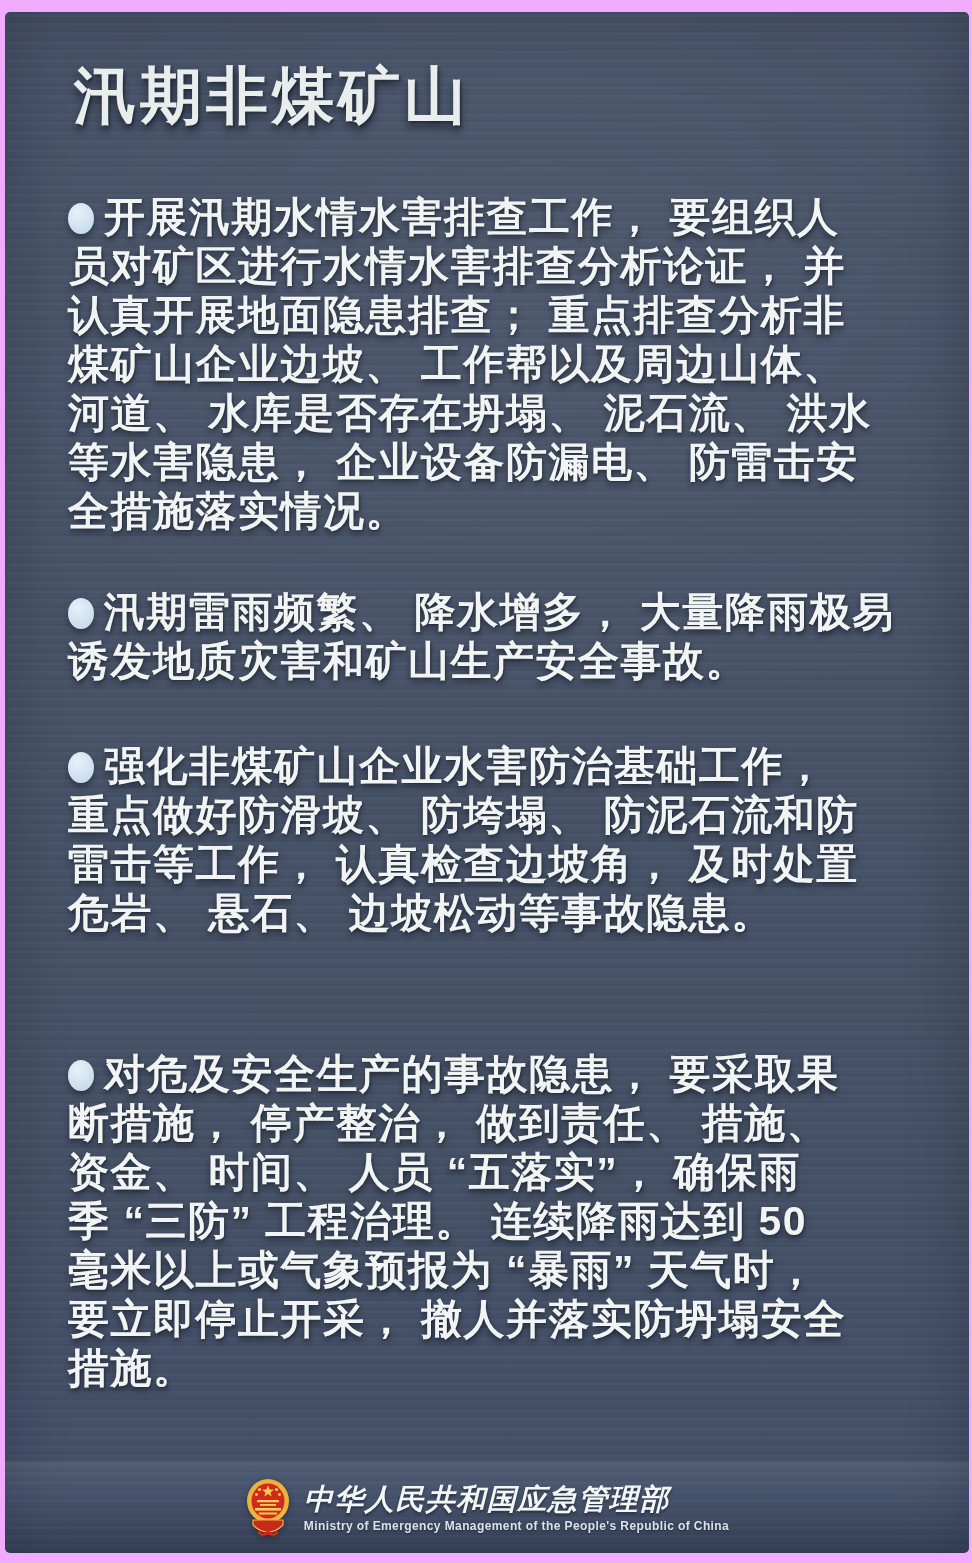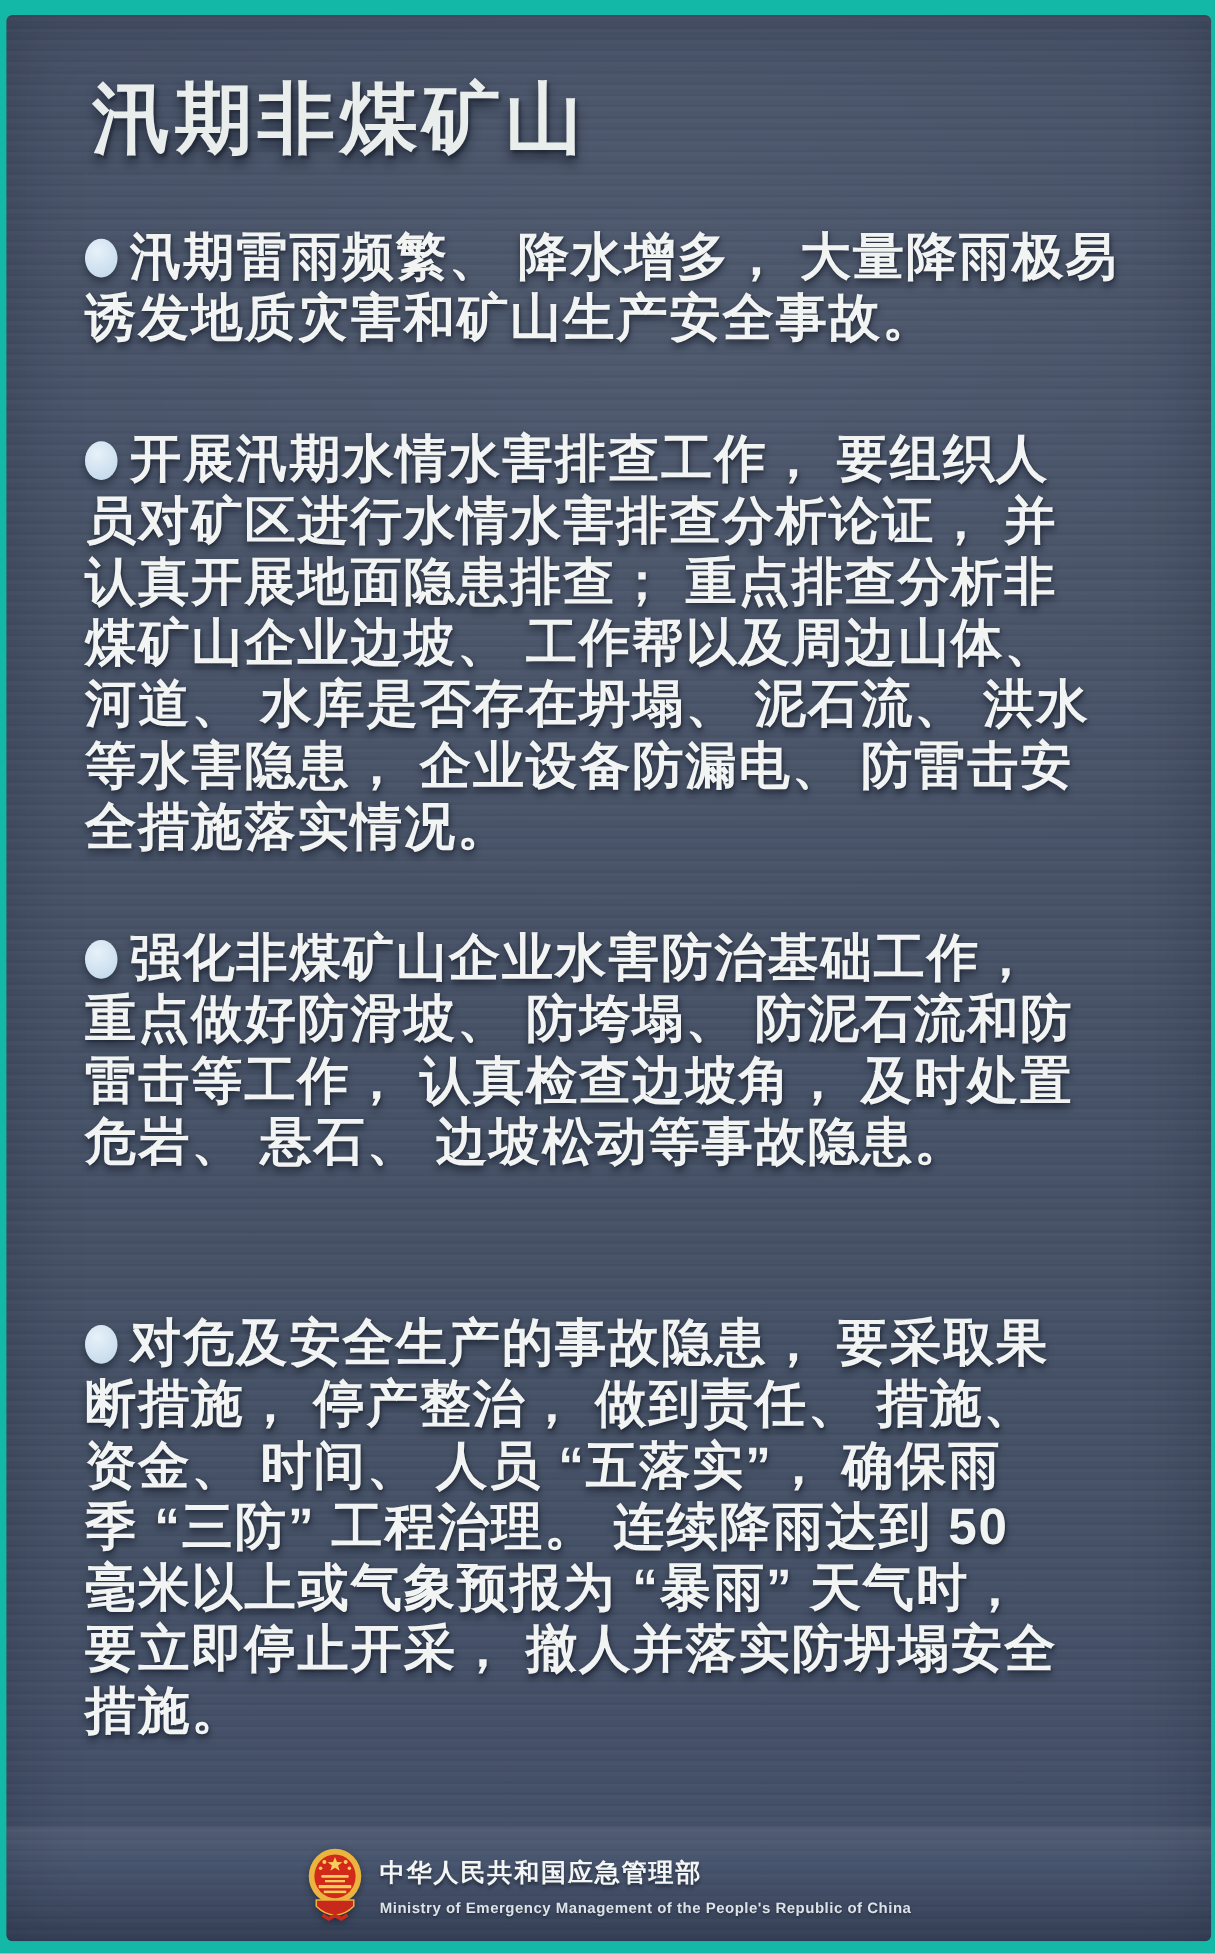--- a/index.html
+++ b/index.html
@@ -5,21 +5,21 @@
   html, body {
     margin: 0;
     padding: 0;
     background: #eef0f1;
     font-family: "Liberation Sans", "DejaVu Sans", sans-serif;
   }
   .screen {
     position: relative;
     width: 972px;
     height: 1563px;
-    background: #14b8a6;
+    background: #f0abfc;
     overflow: hidden;
   }
   
   .panel {
     position: absolute;
     top: 12px; left: 5px; right: 3px; bottom: 10px;
     background:
       radial-gradient(120% 55% at 55% 15%, rgba(255,255,255,0.05), rgba(255,255,255,0) 60%),
       linear-gradient(180deg, #455066 0%, #485368 40%, #455166 78%, #43506a 100%);
     border-radius: 5px;
@@ -80,25 +80,26 @@
     display: flex;
     align-items: center;
     justify-content: center;
     gap: 13px;
     background: linear-gradient(180deg, rgba(255,255,255,0.07) 0%, rgba(110,125,150,0.10) 30%, rgba(8,14,26,0.16) 100%);
   }
   .emblem { display: inline-flex; flex: 0 0 auto; filter: drop-shadow(0 2px 3px rgba(8,14,26,0.45)); }
   .footer-text { display: flex; flex-direction: column; align-items: flex-start; }
   .org-cn {
     color: #f4f6f5;
-    font-size: 20px;
+    font-size: 29px;
     font-weight: 800;
     letter-spacing: 1.5px;
     line-height: 34px;
     text-shadow: 0 2px 3px rgba(8,14,26,0.5);
+    font-style: italic;
   }
   .org-en {
     margin-top: 4px;
     color: #dde3e9;
     font-size: 12px;
     font-weight: 700;
     letter-spacing: 0.4px;
     line-height: 13px;
     text-shadow: 0 1px 2px rgba(8,14,26,0.5);
   }
@@ -107,30 +108,30 @@
 <body>
 
 <div class="screen">
   <div class="panel">
     <div class="content">
 
       <h1 class="title">
         <span class="tline">汛期非煤矿山</span>
       </h1>
 
-      <p class="para para-1"><span class="bullet"></span><span class="ptext">汛期雷雨频繁、 降水增多， 大量降雨极易
-诱发地质灾害和矿山生产安全事故。</span></p>
-
       <p class="para para-2"><span class="bullet"></span><span class="ptext">开展汛期水情水害排查工作， 要组织人
 员对矿区进行水情水害排查分析论证， 并
 认真开展地面隐患排查； 重点排查分析非
 煤矿山企业边坡、 工作帮以及周边山体、
 河道、 水库是否存在坍塌、 泥石流、 洪水
 等水害隐患， 企业设备防漏电、 防雷击安
 全措施落实情况。</span></p>
+
+      <p class="para para-1"><span class="bullet"></span><span class="ptext">汛期雷雨频繁、 降水增多， 大量降雨极易
+诱发地质灾害和矿山生产安全事故。</span></p>
 
       <p class="para para-3"><span class="bullet"></span><span class="ptext">强化非煤矿山企业水害防治基础工作，
 重点做好防滑坡、 防垮塌、 防泥石流和防
 雷击等工作， 认真检查边坡角， 及时处置
 危岩、 悬石、 边坡松动等事故隐患。</span></p>
 
       <p class="para para-4"><span class="bullet"></span><span class="ptext">对危及安全生产的事故隐患， 要采取果
 断措施， 停产整治， 做到责任、 措施、
 资金、 时间、 人员 “五落实”， 确保雨
 季 “三防” 工程治理。 连续降雨达到 50

